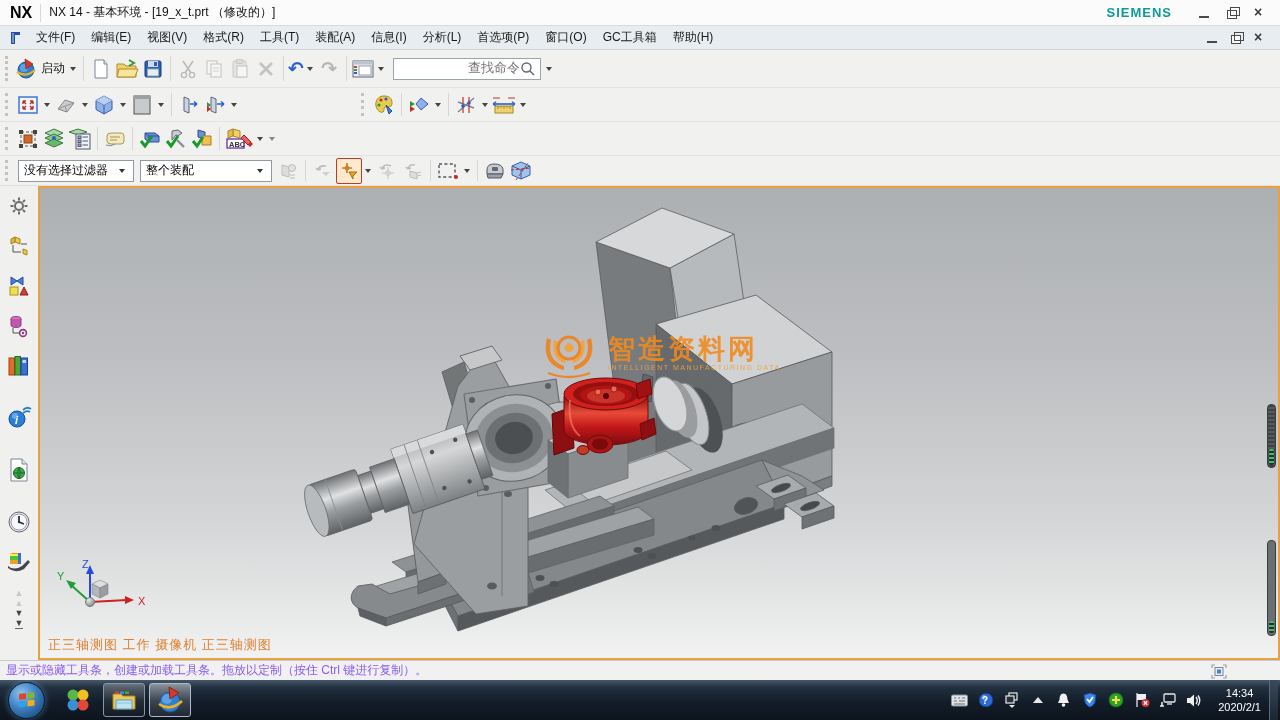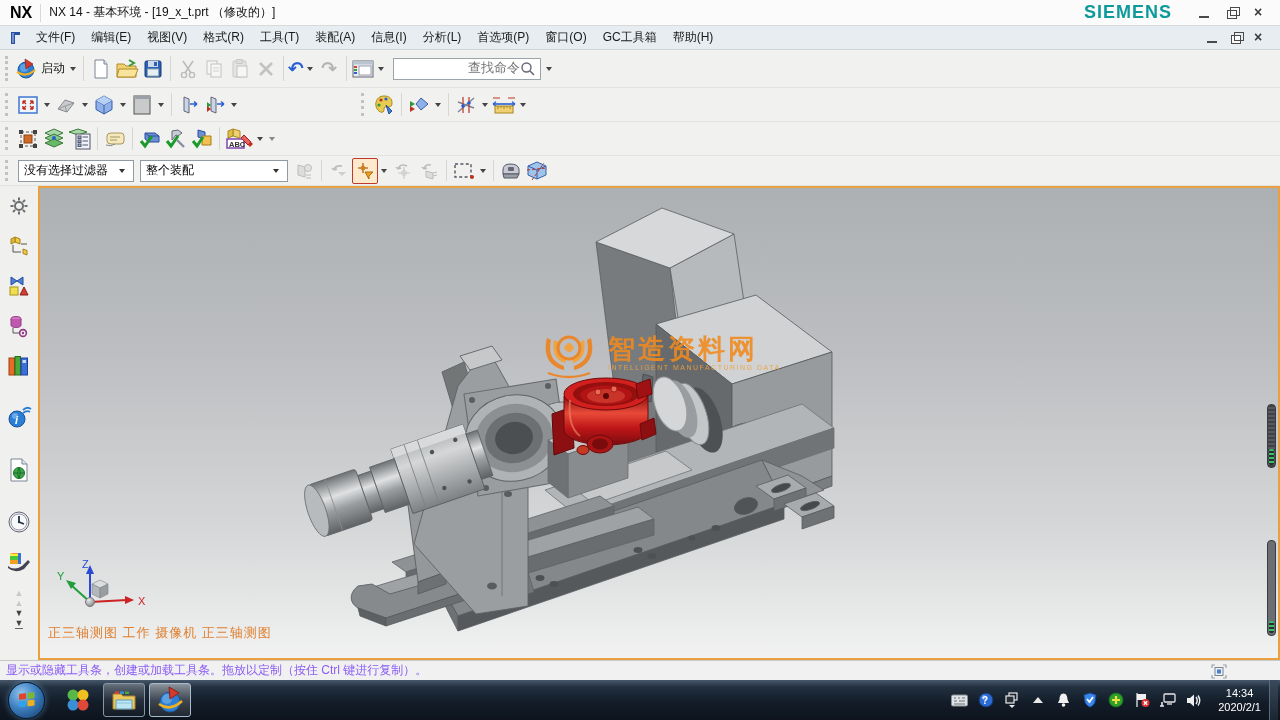--- a/index.html
+++ b/index.html
@@ -5,21 +5,21 @@
   * { margin:0; padding:0; box-sizing:border-box; }
   html,body { width:1280px; height:720px; overflow:hidden; font-family:"Liberation Sans","DejaVu Sans",sans-serif; font-size:12px; background:#f0f0ee; }
   .col { display:flex; flex-direction:column; width:1280px; height:720px; }
 
   
   .titlebar { height:26px; background:#fbfbfb; border-bottom:1px solid #d9d9d9; display:flex; align-items:center; padding:0 6px; }
   .nxlogo { font-weight:bold; font-size:16px; color:#000000; letter-spacing:0px; margin:0 8px 0 4px; font-style:normal; }
   .tbar-sep { width:1px; height:18px; background:#d8d8d8; margin-right:8px; }
   .wintitle { color:#111; font-size:12px; }
   .spacer { flex:1; }
-  .brand { color:#0e9a9a; font-weight:bold; font-size:18px; letter-spacing:1px; margin-right:26px; }
+  .brand { color:#0e9a9a; font-weight:bold; font-size:13px; letter-spacing:1px; margin-right:26px; }
   .winbtns { display:flex; gap:14px; align-items:center; margin-right:6px; }
   .wb { width:14px; height:12px; position:relative; cursor:pointer; }
   .wb-min::after { content:""; position:absolute; left:1px; right:3px; bottom:1px; border-bottom:2px solid #4a4a4a; }
   .wb-restore::before { content:""; position:absolute; left:1px; bottom:0; width:8px; height:7px; border:1.5px solid #4a4a4a; background:#fbfbfb; }
   .wb-restore::after { content:""; position:absolute; left:4px; top:0; width:8px; height:7px; border:1.5px solid #4a4a4a; }
   .wb-close { font-size:14px; line-height:11px; color:#3a3a3a; font-weight:bold; }
 
   
   .menubar { height:24px; background:#e7edf0; border-bottom:1px solid #cfd6da; display:flex; align-items:center; padding:0 6px; }
   .menubar .mi { padding:2px 8px; color:#1a1a1a; cursor:pointer; white-space:nowrap; }
@@ -49,21 +49,21 @@
   
   .main { flex:1; display:flex; min-height:0; }
   .resbar { width:38px; background:#f0f0ee; display:flex; flex-direction:column; align-items:center; padding-top:6px; }
   .ric { width:28px; height:28px; display:flex; align-items:center; justify-content:center; cursor:pointer; border-radius:3px; }
   .rgap { height:12px; }
   .rarrow { font-size:9px; color:#999; line-height:10px; cursor:pointer; }
   .rarrow.dim { color:#c8c8c8; }
 
   .viewport { position:relative; flex:1; border:2px solid #e8a040; background:linear-gradient(180deg,#adb0b3 0%,#bcbec1 35%,#d3d5d6 70%,#e9eaea 92%,#f2f2f2 100%); overflow:hidden; }
   .model { position:absolute; left:0; top:0; }
-  .viewlabel { position:absolute; left:8px; bottom:16px; color:#e08030; font-size:13px; letter-spacing:1px;text-align:right; }
+  .viewlabel { position:absolute; left:8px; bottom:4px; color:#e08030; font-size:13px; letter-spacing:1px;text-align:right; }
   .watermark { position:absolute; left:498px; top:138px; display:flex; align-items:center; gap:8px; opacity:.88; pointer-events:none; }
   .wm-title { color:#f28a1d; font-size:27px; font-weight:bold; letter-spacing:3px; line-height:26px; }
   .wm-sub { color:#f0a23c; font-size:7px; letter-spacing:1.5px; margin-top:2px; }
   .vthumb { position:absolute; right:2px; width:9px; border-radius:4px; background:repeating-linear-gradient(180deg,#3f4246 0 2px,#565a5e 2px 4px); border:1px solid #3a3d40; }
   .vthumb .greens { position:absolute; left:1px; right:1px; bottom:2px; height:16px; background:repeating-linear-gradient(180deg,#39c06a 0 2px,#2a2d30 2px 4px); border-radius:2px; }
   .vthumb2 { background:#6b6f73; }
 
   
   .statusbar { height:20px; background:#f1f1f1; border-top:1px solid #c9c9c9; display:flex; align-items:center; padding:0 6px; position:relative; }
   .statusbar .msg { color:#8b5cf6; }
@@ -390,21 +390,21 @@
     <span class="caret"></span>
     <span class="caret" style="border-top-color:#888;"></span>
   </div>
 
   <div class="trow selbar">
     <div class="grip"></div>
     <div class="fieldbox" style="width:116px;">
       <span>没有选择过滤器</span>
       <span class="caret"></span>
     </div>
-    <div class="fieldbox" style="width:148px;gap:26px;">
+    <div class="fieldbox" style="width:132px;gap:26px;">
       <span>整个装配</span>
       <span class="caret"></span>
     </div>
     <div class="tbtn dis">
         <svg width="22" height="20" viewBox="0 0 22 20">
           <path d="M5,4 L12,6 L12,16 L5,14 Z" fill="#b8c0cc" stroke="#667"></path>
           <circle cx="15" cy="7" r="3.5" fill="#ccc" stroke="#667"></circle>
           <path d="M13,14 l5,0 m-5,3 l5,0" stroke="#667"></path>
         </svg>
       </div>

